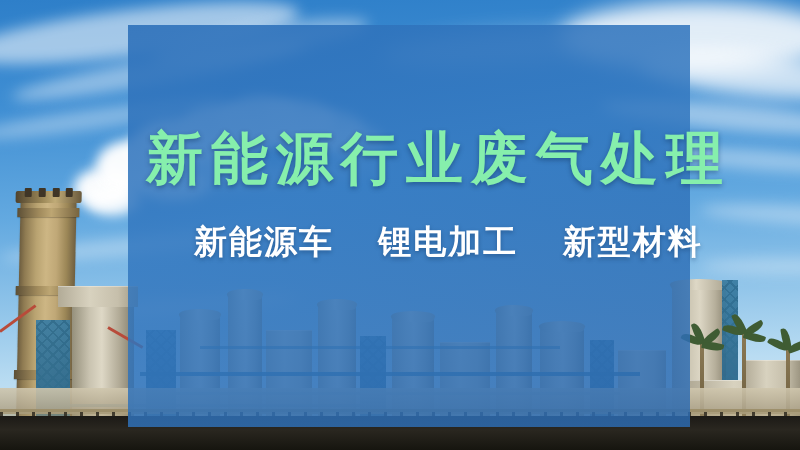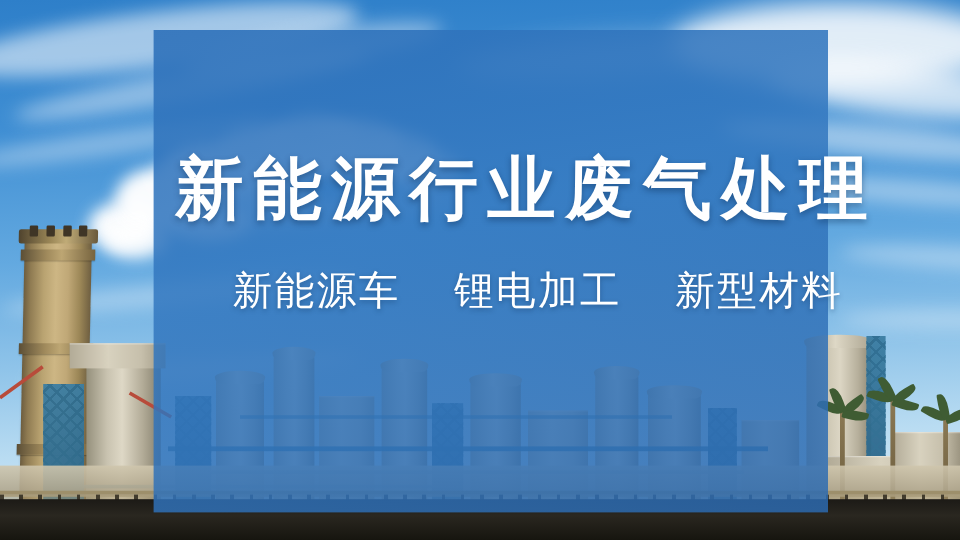--- a/index.html
+++ b/index.html
@@ -172,35 +172,35 @@
     left: 128px; top: 25px;
     width: 562px; height: 402px;
     background: linear-gradient(165deg, rgba(46,113,186,.90) 0%, rgba(51,120,192,.86) 40%, rgba(44,106,176,.84) 100%);
   }
 
   
   .title {
     position: absolute;
     left: 146px; top: 127px;
     width: 530px;
-    color: #ffffff;
+    color: #86efac;
     font-size: 57px;
     line-height: 62px;
     font-weight: bold;
     letter-spacing: 8px;
     white-space: nowrap;
     text-shadow: 0 2px 5px rgba(12,44,84,.45);
   }
   .sub {
     position: absolute;
     left: 194px;
     color: #ffffff;
     font-size: 33px;
     line-height: 40px;
-    font-weight: normal;
+    font-weight: bold;
     letter-spacing: 2px;
     white-space: nowrap;
     text-shadow: 0 2px 4px rgba(12,44,84,.40);
   }
   .sub1 { top: 222px; }
   .sub2 { top: 274px; }
   .gap { display: inline-block; width: 22px; }
 </style>
 </head>
 <body>

